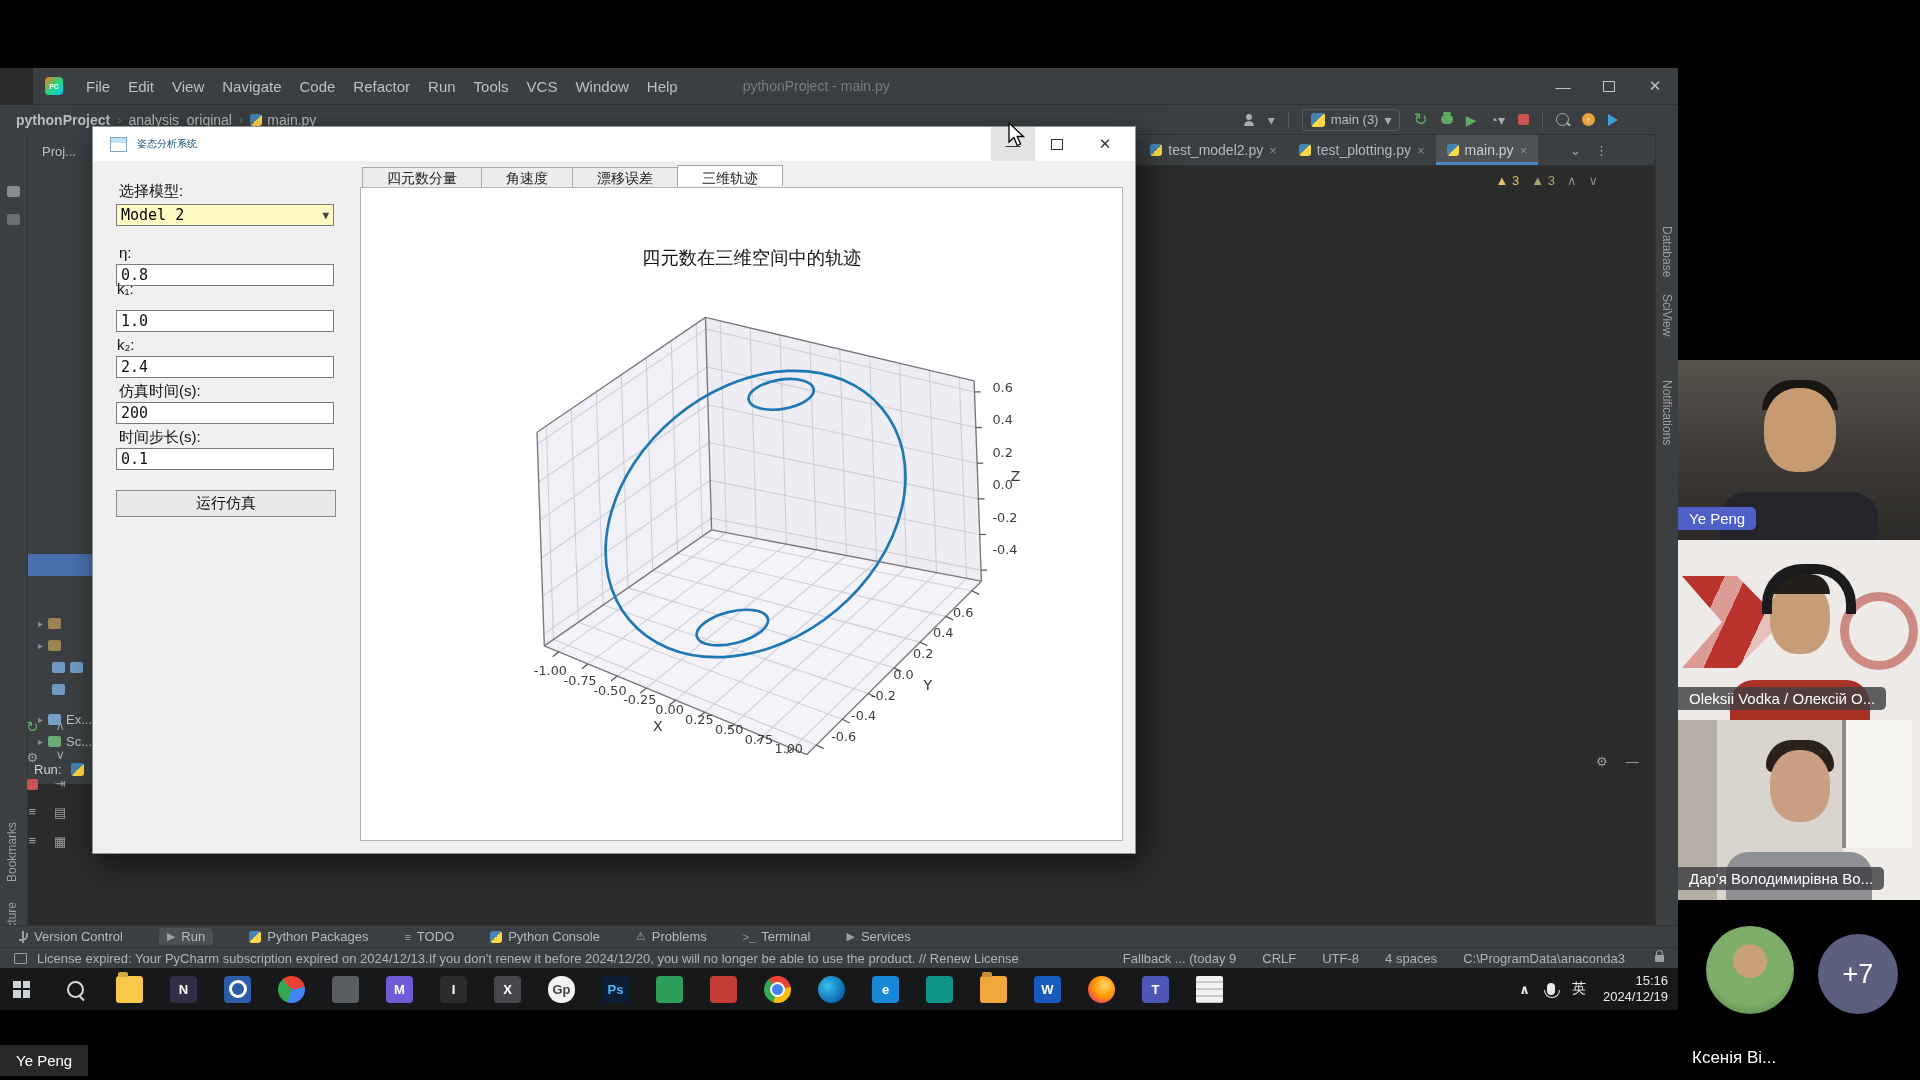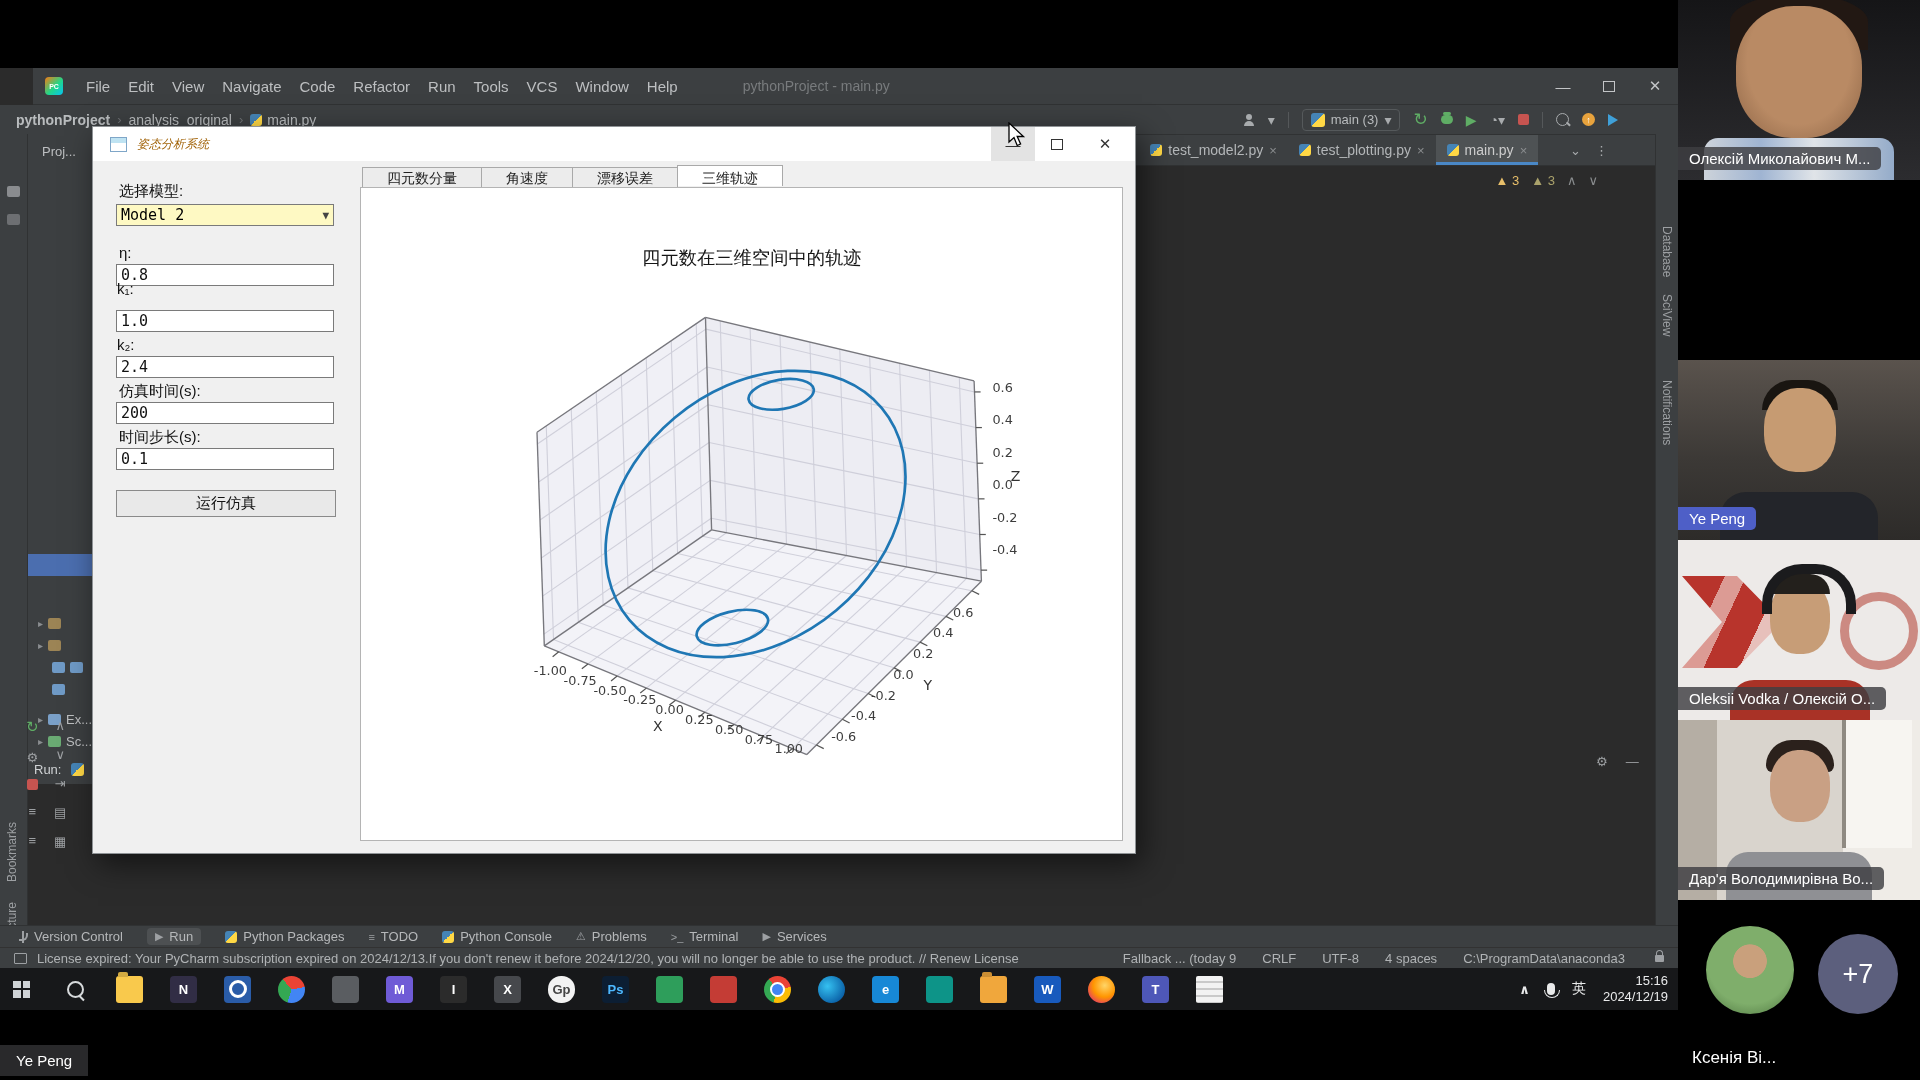--- a/index.html
+++ b/index.html
@@ -59,38 +59,38 @@
   .tree-row{position:absolute;left:10px;display:flex;align-items:center;gap:5px;color:#bdbfc1;font-size:13px;}
   .tw{color:#8a8d90;font-size:10px;}
   .fico{width:13px;height:11px;border-radius:2px;background:#9c8455;}
   .fico.file{background:#6f9ac6;}
   .fico.lib{background:#7aa0c8;} .fico.con{background:#6aab73;}
   
   #run-label{left:34px;top:694px;color:#cfd2d4;font-size:13px;display:flex;gap:10px;align-items:center;}
   .runcol{position:absolute;display:flex;flex-direction:column;gap:14px;align-items:center;color:#9da0a3;font-size:13px;}
   #run-gear{left:1596px;top:686px;color:#9da0a3;font-size:13px;display:flex;gap:18px;}
   
-  #pc-bottom{left:0;top:857px;width:100%;height:22px;background:#3c3f41;border-top:1px solid #303233;display:flex;align-items:center;gap:24px;padding-left:18px;box-sizing:border-box;}
+  #pc-bottom{left:0;top:857px;width:100%;height:22px;background:#3c3f41;border-top:1px solid #303233;display:flex;align-items:center;gap:36px;padding-left:18px;box-sizing:border-box;}
   .bb-item{display:flex;align-items:center;gap:6px;color:#b6b8ba;font-size:13px;}
   .bb-item.active{background:#4d5052;border-radius:4px;padding:1px 8px;}
   .bb-ico{font-size:11px;color:#9da0a3;}
   .icon-branch{width:10px;height:12px;position:relative;}
   .icon-branch::before{content:"";position:absolute;left:4px;top:0;width:2px;height:12px;background:#9da0a3;}
   .icon-branch::after{content:"";position:absolute;left:1px;top:2px;width:7px;height:6px;border:2px solid #9da0a3;border-top:none;border-left:none;border-radius:0 0 6px 0;}
   #pc-status{left:0;top:879px;width:100%;height:21px;background:#3c3f41;border-top:1px solid #323232;display:flex;align-items:center;font-size:13px;color:#b0b3b5;}
   .stat-ico{width:11px;height:9px;border:1.4px solid #9da0a3;border-radius:1px;margin:0 10px 0 14px;}
   #stat-right{position:absolute;right:14px;display:flex;gap:26px;align-items:center;}
   .icon-lock{width:9px;height:7px;background:#9da0a3;border-radius:1px;position:relative;margin-left:4px;}
   .icon-lock::before{content:"";position:absolute;left:1px;top:-5px;width:5px;height:5px;border:1.6px solid #9da0a3;border-bottom:none;border-radius:4px 4px 0 0;}
 
   
   #dialog{left:92px;top:126px;width:1042px;height:726px;background:#f0f0f0;border:1px solid #8f9396;box-shadow:6px 10px 28px rgba(0,0,0,.55);}
   #dlg-title{left:0;top:0;width:100%;height:34px;background:#ffffff;display:flex;align-items:center;}
   .dlg-ico{width:15px;height:13px;margin:0 10px 0 17px;border:1px solid #7fa6c8;background:linear-gradient(180deg,#bfe3f2 0 40%,#fff 40%);}
-  #dlg-title-text{font-size:12px;color:#a16207;font-style:italic;}
+  #dlg-title-text{font-size:10px;color:#0c4a6e;}
   .dlg-btn{position:absolute;top:0;width:44px;height:34px;display:flex;align-items:center;justify-content:center;color:#333;font-size:15px;}
   .dlg-btn.hover{background:#e3e3e3;}
   .dlg-box{width:10px;height:9px;border:1.4px solid #333;}
   
   .f-label{position:absolute;left:26px;font-size:15px;color:#111;}
   .f-input{position:absolute;left:23px;width:218px;height:22px;background:#fff;border:1px solid #7a7a7a;font-family:"DejaVu Sans Mono",monospace;font-size:15px;color:#111;padding:0 4px;box-sizing:border-box;display:flex;align-items:center;}
   #dd-model{position:absolute;left:23px;top:77px;width:218px;height:22px;background:#fef9c3;border:1px solid #7a7a7a;display:flex;align-items:center;justify-content:space-between;font-family:"DejaVu Sans Mono",monospace;font-size:15px;padding:0 4px;box-sizing:border-box;}
   #dd-model .arr{color:#444;font-size:11px;}
   #run-btn{position:absolute;left:23px;top:363px;width:218px;height:25px;background:#e9e9e9;border:1px solid #8a8a8a;font-size:15px;display:flex;align-items:center;justify-content:center;color:#111;}
   
@@ -584,29 +584,20 @@
       <div id="tray-clock">
         <div>15:16</div>
         <div>2024/12/19</div>
       </div>
     </div>
   </div>
 
   <div id="presenter-label" class="abs">Ye Peng</div>
 
   <div id="participants" class="abs">
-    <div class="tile t1" style="top:0;">
-      <div class="scene">
-          <div class="wall"></div>
-          <div class="hair"></div>
-          <div class="head"></div>
-          <div class="shirt"></div>
-        </div>
-      <div class="plabel">Олексій Миколайович М...</div>
-    </div>
     <div class="tile t3" style="top:360px;">
       <div class="scene">
           <div class="wall"></div>
           <div class="hair"></div>
           <div class="head"></div>
           <div class="shirt"></div>
         </div>
       <div class="plabel blue">Ye Peng</div>
     </div>
     <div class="tile t5" style="top:720px;">

